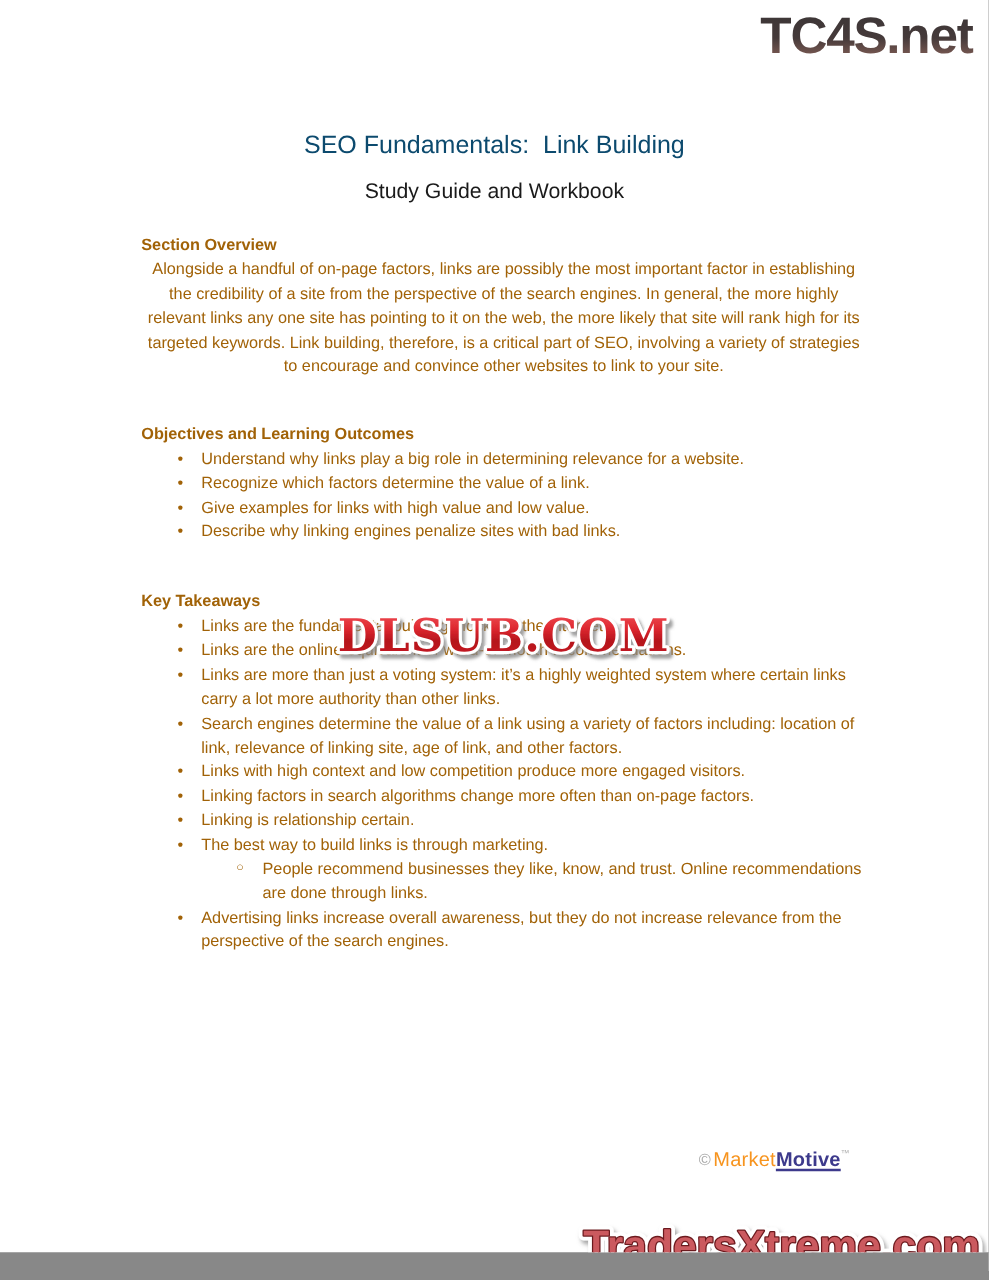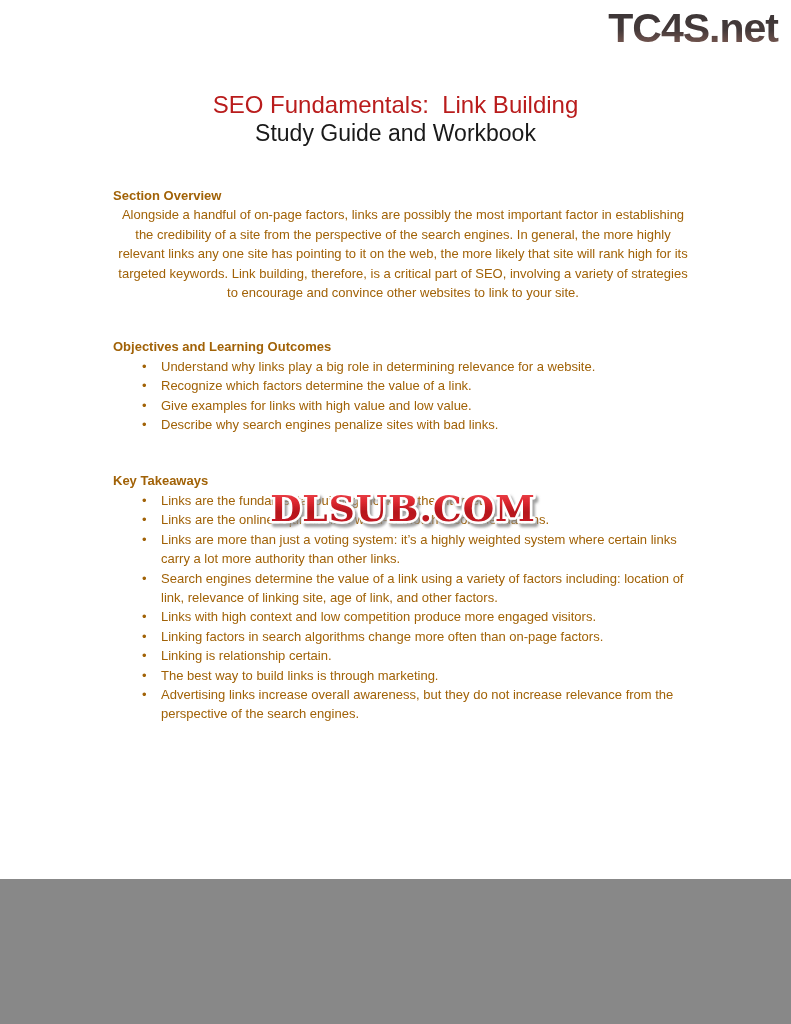--- a/index.html
+++ b/index.html
@@ -1,34 +1,34 @@
 <!DOCTYPE html>
 <html><head>
 <meta charset="utf-8">
 <style>
   html,body{margin:0;padding:0;background:#888;}
   .page{
     position:relative;
-    width:791px;height:879px;
+    width:791px;height:1002px;
     background:#ffffff;
     margin:0 auto;
     overflow:hidden;
     font-family:"Liberation Sans",sans-serif;
     color:#1d1d1d;
     text-decoration:underline;
   }
   
   .tc4s{position:absolute;top:0px;right:10px;}
   
   .title-block{position:absolute;top:90px;left:0;width:100%;text-align:center;}
   .doc-title{
-    font-size:24px;line-height:30px;font-weight:400;color:#b91c1c;
-    white-space:pre-wrap;margin:0;
+    font-size:20px;line-height:30px;font-weight:400;color:#0c4a6e;
+    white-space:pre-wrap;margin:11px;
   }
-  .doc-subtitle{font-size:23px;line-height:22px;font-weight:400;color:#1a1a1a;margin:2px 0 0 0;}
+  .doc-subtitle{font-size:17px;line-height:22px;font-weight:400;color:#1a1a1a;margin:2px 0 0 0;}
   
   .content{
     position:absolute;left:113px;top:186px;width:580px;
     font-size:13px;line-height:19.4px;color:#a16207;
   }
   .heading{font-weight:700;font-size:13px;margin:0;}
   .body-par{margin:0;text-align:center;}
   .objectives-heading{margin-top:35px;}
   .kt-heading{margin-top:37px;}
   ul.blist{list-style:none;margin:0;padding:0;}
@@ -92,41 +92,45 @@
 
     <h3 class="heading objectives-heading">Objectives and Learning Outcomes</h3>
     <ul class="blist">
       <li>
         <span>Understand why links play a big role in determining relevance for a website.</span></li>
       <li>
         <span>Recognize which factors determine the value of a link.</span></li>
       <li>
         <span>Give examples for links with high value and low value.</span></li>
       <li>
-        <span>Describe why search engines penalize sites with bad links.</span></li>
+        <span>Describe why linking engines penalize sites with bad links.</span></li>
     </ul>
 
     <h3 class="heading kt-heading">Key Takeaways</h3>
     <ul class="blist">
       <li>
         <span>Links are the fundamental building blocks of the internet.</span></li>
       <li>
         <span>Links are the online equivalent of word-of-mouth recommendations.</span></li>
       <li>
         <span>Links are more than just a voting system: it’s a highly weighted system where certain links carry a lot more authority than other links.</span></li>
       <li>
         <span>Search engines determine the value of a link using a variety of factors including: location of link, relevance of linking site, age of link, and other factors.</span></li>
       <li>
         <span>Links with high context and low competition produce more engaged visitors.</span></li>
       <li>
         <span>Linking factors in search algorithms change more often than on-page factors.</span></li>
       <li>
         <span>Linking is relationship certain.</span></li>
       <li>
         <span>The best way to build links is through marketing.</span></li>
+    </ul>
+    <ul class="sublist">
+      <li>
+        <span>People recommend businesses they like, know, and trust. Online recommendations are done through links.</span></li>
     </ul>
     <ul class="blist">
       <li>
         <span>Advertising links increase overall awareness, but they do not increase relevance from the perspective of the search engines.</span></li>
     </ul>
 
   </div>
 
   <svg class="dlsub" width="300" height="56" viewBox="0 0 300 56">
     <defs>

